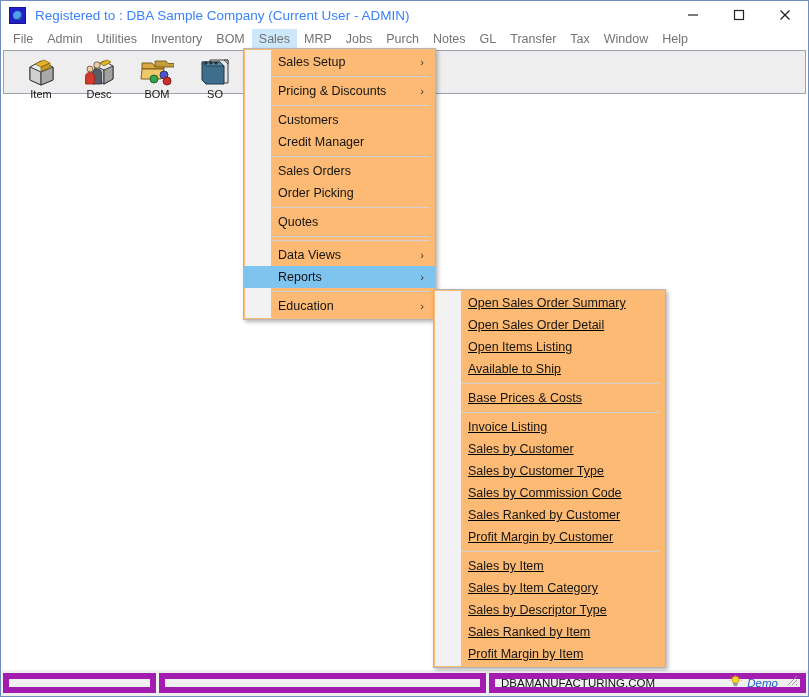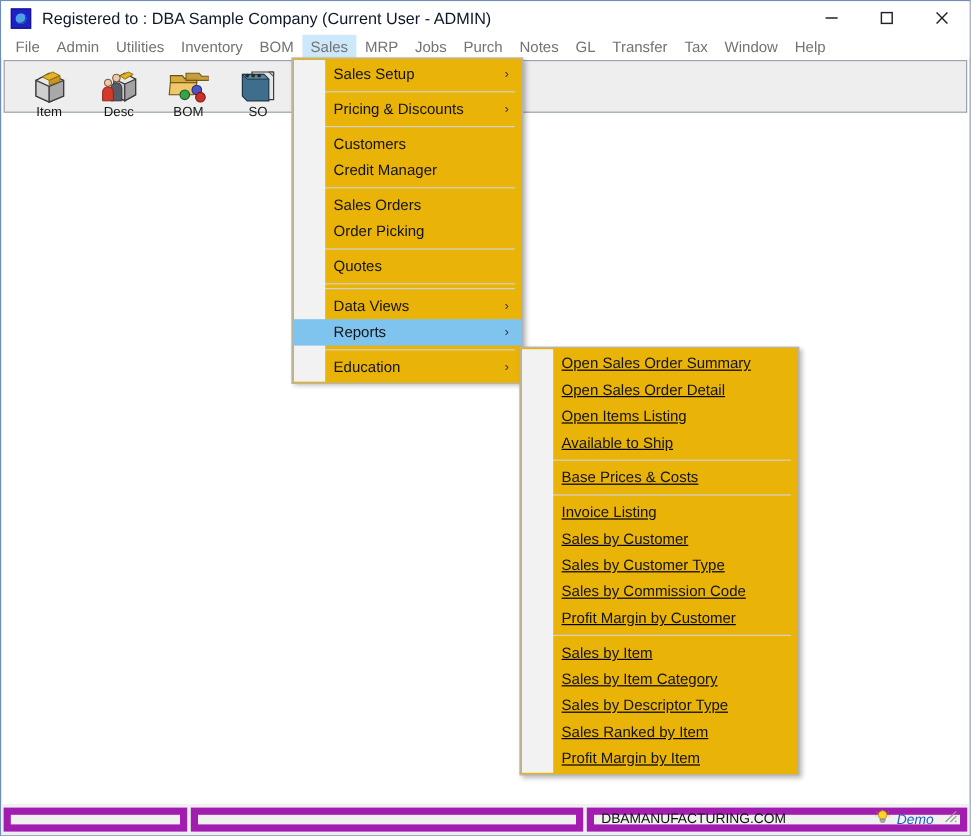--- a/index.html
+++ b/index.html
@@ -37,21 +37,21 @@
   .app-icon::after {
     content: "";
     position: absolute; left: 3px; top: 3px;
     width: 9px; height: 9px;
     border-radius: 50%;
     background: #4ea0e8;
     box-shadow: inset -1px -1px 0 #1a4f8c;
   }
   .title-text {
     font-size: 13.5px;
-    color: #0f172a;
+    color: #3b82f6;
     white-space: nowrap;
   }
   .win-buttons {
     position: absolute; right: 0; top: 0;
     height: 28px; display: flex;
   }
   .win-btn {
     width: 46px; height: 28px;
     display: flex; align-items: center; justify-content: center;
     color: #222; background: transparent;
@@ -142,21 +142,21 @@
   }
   .demo-text { color: #1d5fc4; font-size: 11.5px; font-style: italic; }
   .grip {
     position: absolute; right: 2px; bottom: 1px;
     width: 14px; height: 14px;
   }
 
   
   .menu {
     position: absolute;
-    background: #eab308;
+    background: #fdba74;
     border: 1px solid #b5b5b5;
     box-shadow: 2px 2px 4px rgba(0,0,0,0.28);
     padding: 2px 0;
     font-size: 12.5px;
     z-index: 50;
   }
   .menu .row {
     height: 22px;
     display: flex; align-items: center;
     padding-left: 34px; padding-right: 10px;
@@ -365,20 +365,23 @@
         <span>Invoice Listing</span>
       </div>
       <div class="row">
         <span>Sales by Customer</span>
       </div>
       <div class="row">
         <span>Sales by Customer Type</span>
       </div>
       <div class="row">
         <span>Sales by Commission Code</span>
+      </div>
+      <div class="row">
+        <span>Sales Ranked by Customer</span>
       </div>
       <div class="row">
         <span>Profit Margin by Customer</span>
       </div>
       <div class="sep"></div>
       <div class="row">
         <span>Sales by Item</span>
       </div>
       <div class="row">
         <span>Sales by Item Category</span>

